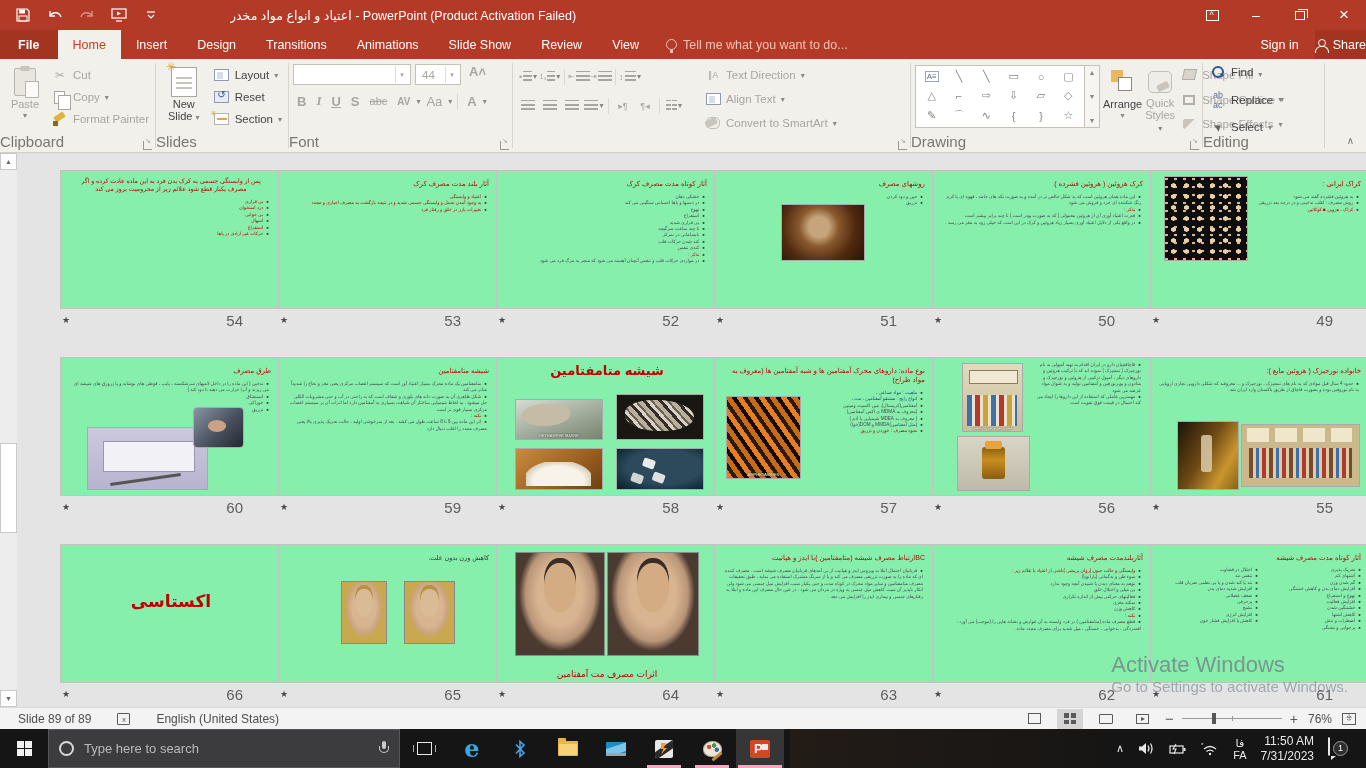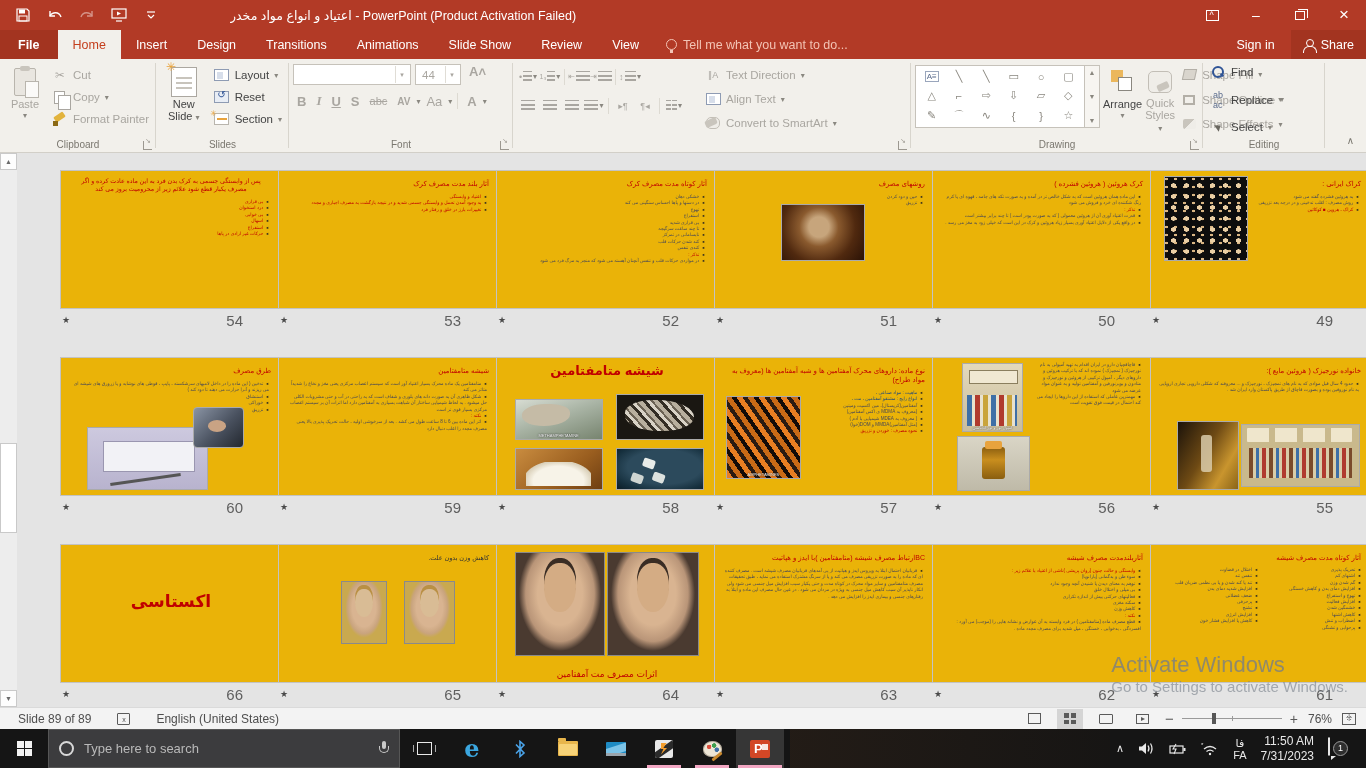--- a/index.html
+++ b/index.html
@@ -23,30 +23,30 @@
   
   .tabstrip { position:absolute; left:0; top:30px; width:1366px; height:29px; background:#B23A26; display:flex; align-items:stretch; color:#fff; font-size:12.5px; }
   .tab { padding:0 15px; display:flex; align-items:center; cursor:default; }
   .tab.file { background:#A33420; font-weight:bold; padding:0 18px; }
   .tab.active { background:#F2F0EB; color:#C43E1C; }
   .tellme { display:flex; align-items:center; gap:6px; color:#F3C4B5; padding:0 12px; }
   .bulb { width:11px; height:11px; border:1.5px solid #F3C4B5; border-radius:50%; position:relative; }
   .bulb:after { content:""; position:absolute; left:3px; bottom:-4px; width:3px; height:3px; background:#F3C4B5; }
   .tab-right { margin-left:auto; display:flex; align-items:stretch; }
   .signin { display:flex; align-items:center; padding:0 16px; }
-  .share { display:flex; align-items:center; gap:6px; background:#A33420; padding:0 12px; }
+  .share { display:flex; align-items:center; gap:6px; background:#A33420; padding:0 0; }
   .person-ic { width:12px; height:12px; position:relative; }
   .person-ic:before { content:""; position:absolute; left:3px; top:0; width:6px; height:6px; border:1.5px solid #fff; border-radius:50%; }
   .person-ic:after { content:""; position:absolute; left:0; bottom:-2px; width:12px; height:6px; border:1.5px solid #fff; border-bottom:none; border-radius:6px 6px 0 0; }
 
   
   .ribbon { position:absolute; left:0; top:59px; width:1366px; height:94px; background:#F2F0EB; border-bottom:1px solid #D2CFC8; display:flex; color:#444; }
   .grp { position:relative; padding:3px 4px 17px 4px; display:flex; gap:3px; }
   .grp:after { content:""; position:absolute; right:0; top:4px; bottom:4px; width:1px; background:#D8D5CD; }
-  .grp-label { position:absolute; bottom:2px; left:0; right:0; text-align:center; font-size:10px; color:#7A776F; }
+  .grp-label { position:absolute; bottom:2px; left:0; right:0; font-size:15px; color:#7A776F; }
   .launcher { position:absolute; right:4px; bottom:2px; width:9px; height:9px; border-left:1px solid #9C9890; border-bottom:1px solid #9C9890; }
   .launcher:before { content:"↘"; position:absolute; left:1px; top:-4px; font-size:7px; color:#9C9890; }
   .bb { display:flex; flex-direction:column; align-items:center; justify-content:flex-start; width:52px; padding-top:4px; text-align:center; font-size:11px; line-height:12px; }
   .bb .big-ic { width:30px; height:32px; display:flex; align-items:center; justify-content:center; }
   .sb { display:flex; align-items:center; gap:5px; height:22px; font-size:11.5px; white-space:nowrap; padding:0 3px; }
   .sb .ic { width:16px; display:inline-flex; justify-content:center; }
   .dis { color:#A9A6A0; }
   .arr { font-size:8px; color:#8A8780; }
   .stack { display:flex; flex-direction:column; justify-content:flex-start; }
   
@@ -98,21 +98,21 @@
   .sel-ic { width:0; height:0; border-left:5px solid #6A6760; border-top:4px solid transparent; border-bottom:4px solid transparent; transform:rotate(-35deg); }
   .collapse-arr { position:absolute; right:12px; bottom:6px; font-size:10px; color:#7A776F; }
 
   
   .sorter { position:absolute; left:0; top:153px; width:1366px; height:554px; background:#E4E4E4; }
   .vscroll { position:absolute; left:0; top:0; width:17px; height:554px; background:#EDEDED; }
   .vs-btn { position:absolute; left:0; width:17px; height:17px; background:#FDFDFD; border:1px solid #C9C9C9; color:#6A6A6A; font-size:7px; display:flex; align-items:center; justify-content:center; }
   .vs-thumb { position:absolute; left:0; top:290px; width:17px; height:90px; background:#FFF; border:1px solid #C9C9C9; }
   .grid { position:absolute; left:60px; top:17px; display:grid; grid-template-columns:repeat(6,185px); column-gap:33px; row-gap:26px; }
   .thumb { width:185px; }
-  .slide { width:222px; height:139px; background:#eab308; border:1px solid #C3C3C3; position:relative; overflow:hidden; direction:rtl; }
+  .slide { width:222px; height:139px; background:#86efac; border:1px solid #C3C3C3; position:relative; overflow:hidden; direction:rtl; }
   .thumb-foot { height:22px; display:flex; align-items:center; justify-content:space-between; padding:0 2px; }
   .star { font-size:9px; color:#4A4A4A; }
   .num { font-size:15px; color:#5F5F5F; }
   .s-title { color:#C00000; font-size:7px; line-height:9px; padding:8px 10px 2px 10px; text-align:right; }
   .s-title.c { text-align:center; font-size:6.3px; line-height:8px; padding:6px 14px 2px 14px; }
   .s-title.big { font-size:13px; line-height:15px; text-align:center; font-weight:bold; padding-top:5px; }
   .s-title.huge { font-size:17px; font-weight:bold; text-align:center; padding-top:52px; }
   .s-title.blk { color:#333; font-size:6.5px; }
   .s-body { padding:4px 12px 2px 8px; }
   .s-body.w30 { width:38%; }

